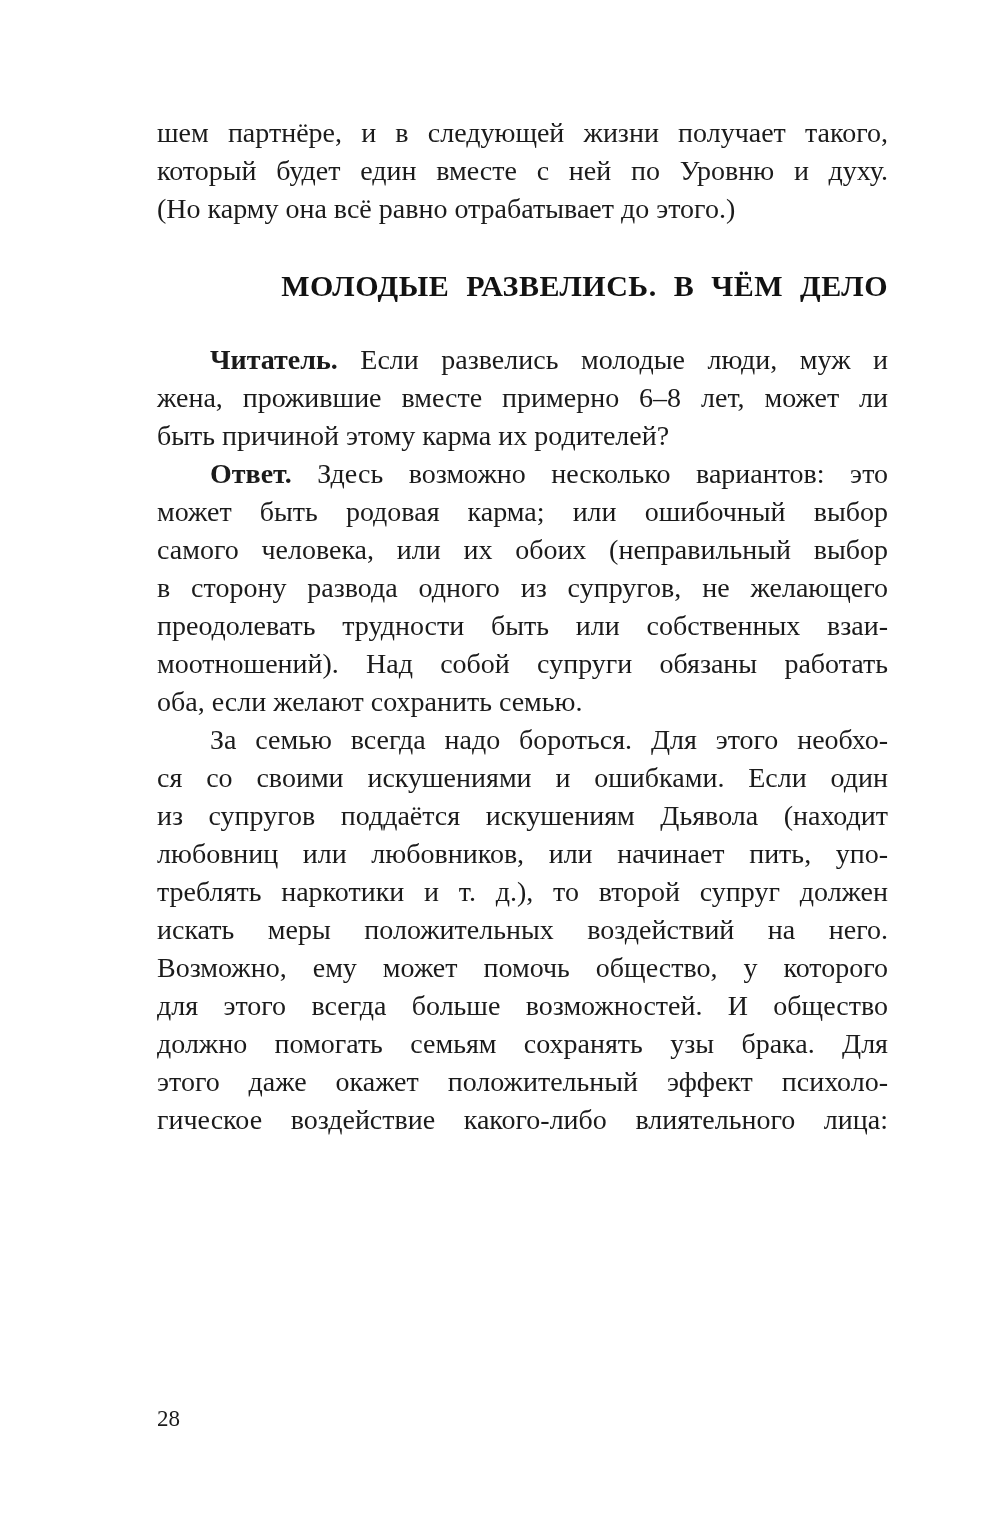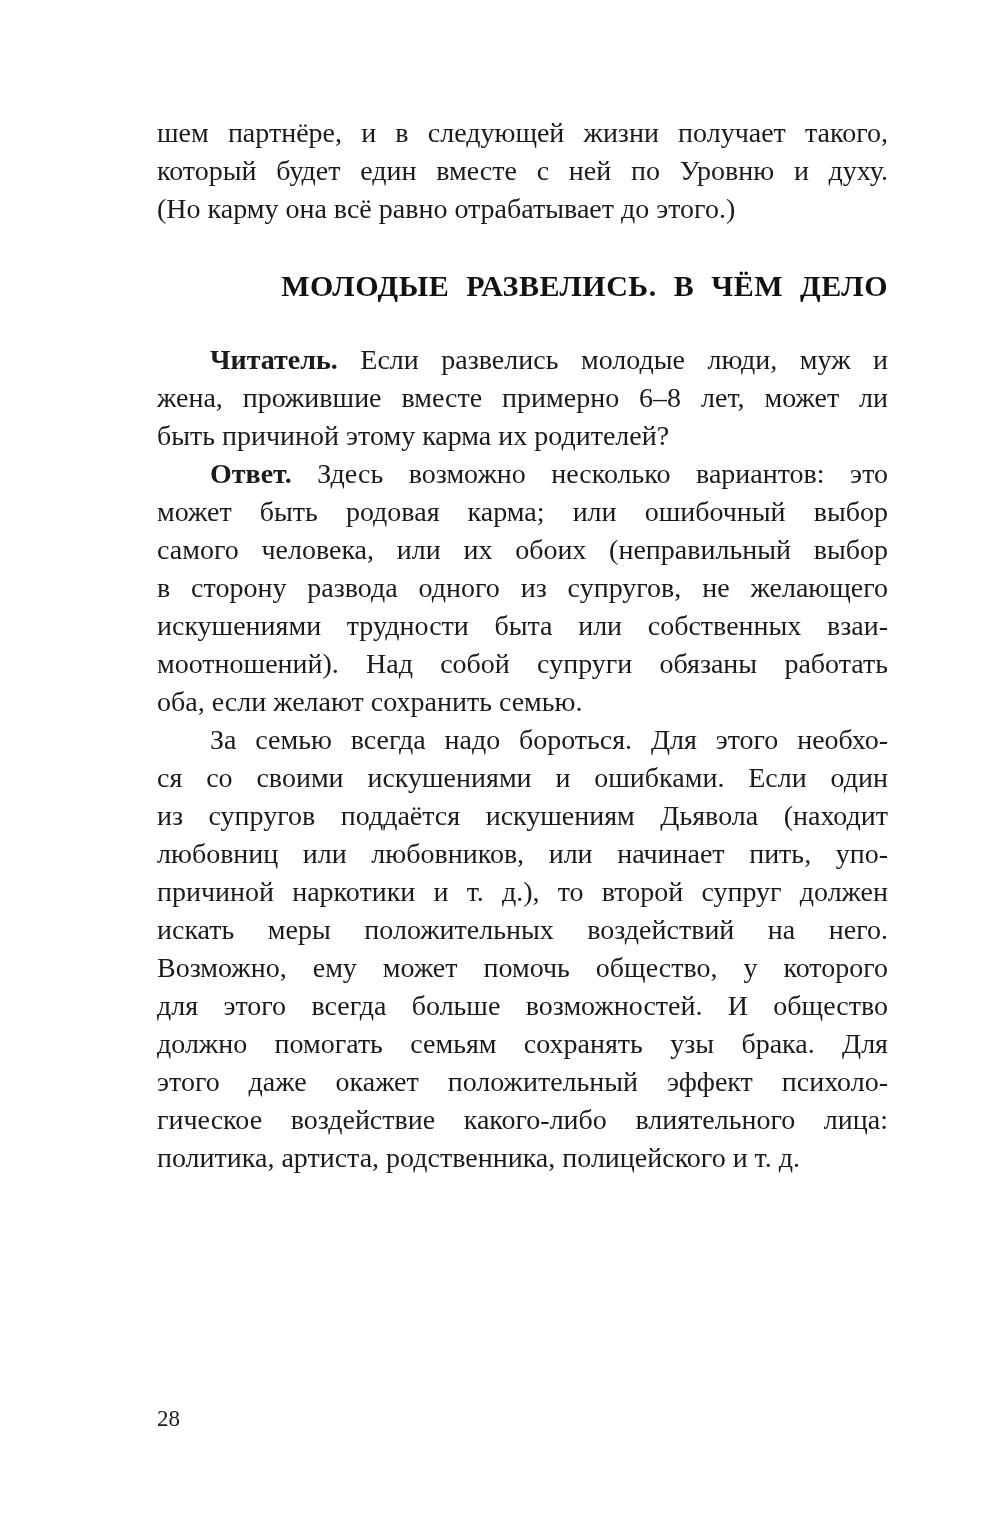--- a/index.html
+++ b/index.html
@@ -76,36 +76,35 @@
       <div class="line indent"><span class="lead">Читатель.</span> <span>Если развелись молодые люди, муж и</span></div>
       <div class="line">жена, прожившие вместе примерно 6–8 лет, может ли</div>
       <div class="line para-end">быть причиной этому карма их родителей?</div>
     </div>
 
     <div>
       <div class="line indent"><span class="lead">Ответ.</span> <span>Здесь возможно несколько вариантов: это</span></div>
       <div class="line">может быть родовая карма; или ошибочный выбор</div>
       <div class="line">самого человека, или их обоих (неправильный выбор</div>
       <div class="line">в сторону развода одного из супругов, не желающего</div>
-      <div class="line">искушениями трудности быта или собственных взаи-</div>
+      <div class="line">преодолевать трудности быть или собственных взаи-</div>
       <div class="line">моотношений). Над собой супруги обязаны работать</div>
       <div class="line para-end">оба, если желают сохранить семью.</div>
     </div>
 
     <div>
       <div class="line indent">За семью всегда надо бороться. Для этого необхо-</div>
       <div class="line">ся со своими искушениями и ошибками. Если один</div>
       <div class="line">из супругов поддаётся искушениям Дьявола (находит</div>
       <div class="line">любовниц или любовников, или начинает пить, упо-</div>
-      <div class="line">причиной наркотики и т. д.), то второй супруг должен</div>
+      <div class="line">треблять наркотики и т. д.), то второй супруг должен</div>
       <div class="line">искать меры положительных воздействий на него.</div>
       <div class="line">Возможно, ему может помочь общество, у которого</div>
       <div class="line">для этого всегда больше возможностей. И общество</div>
       <div class="line">должно помогать семьям сохранять узы брака. Для</div>
       <div class="line">этого даже окажет положительный эффект психоло-</div>
       <div class="line">гическое воздействие какого-либо влиятельного лица:</div>
-      <div class="line para-end">политика, артиста, родственника, полицейского и т. д.</div>
     </div>
 
   </div>
 
   <div class="page-number">28</div>
 </div>
 
 </body></html>

